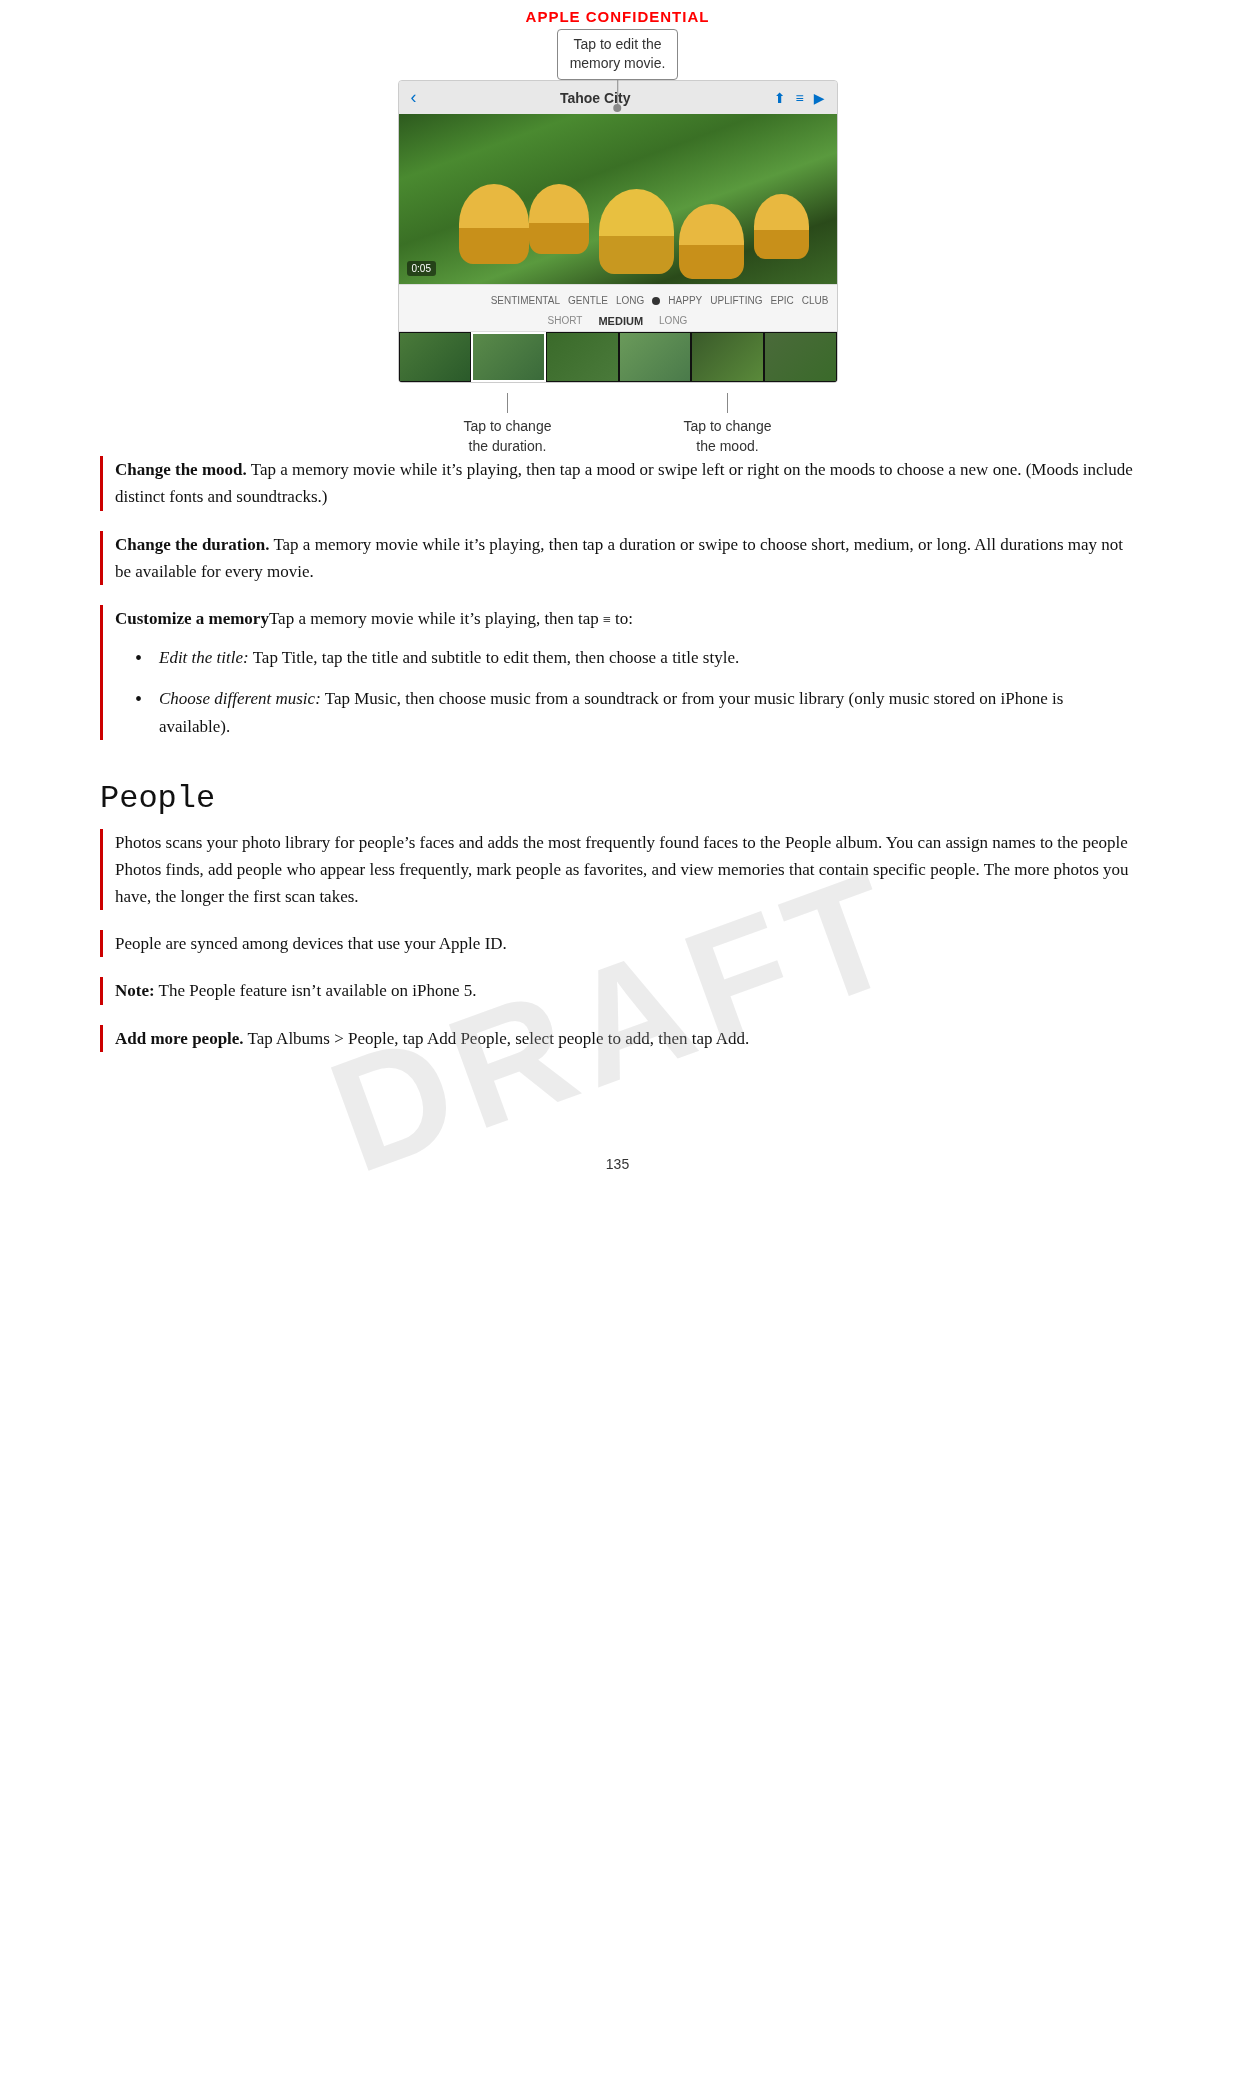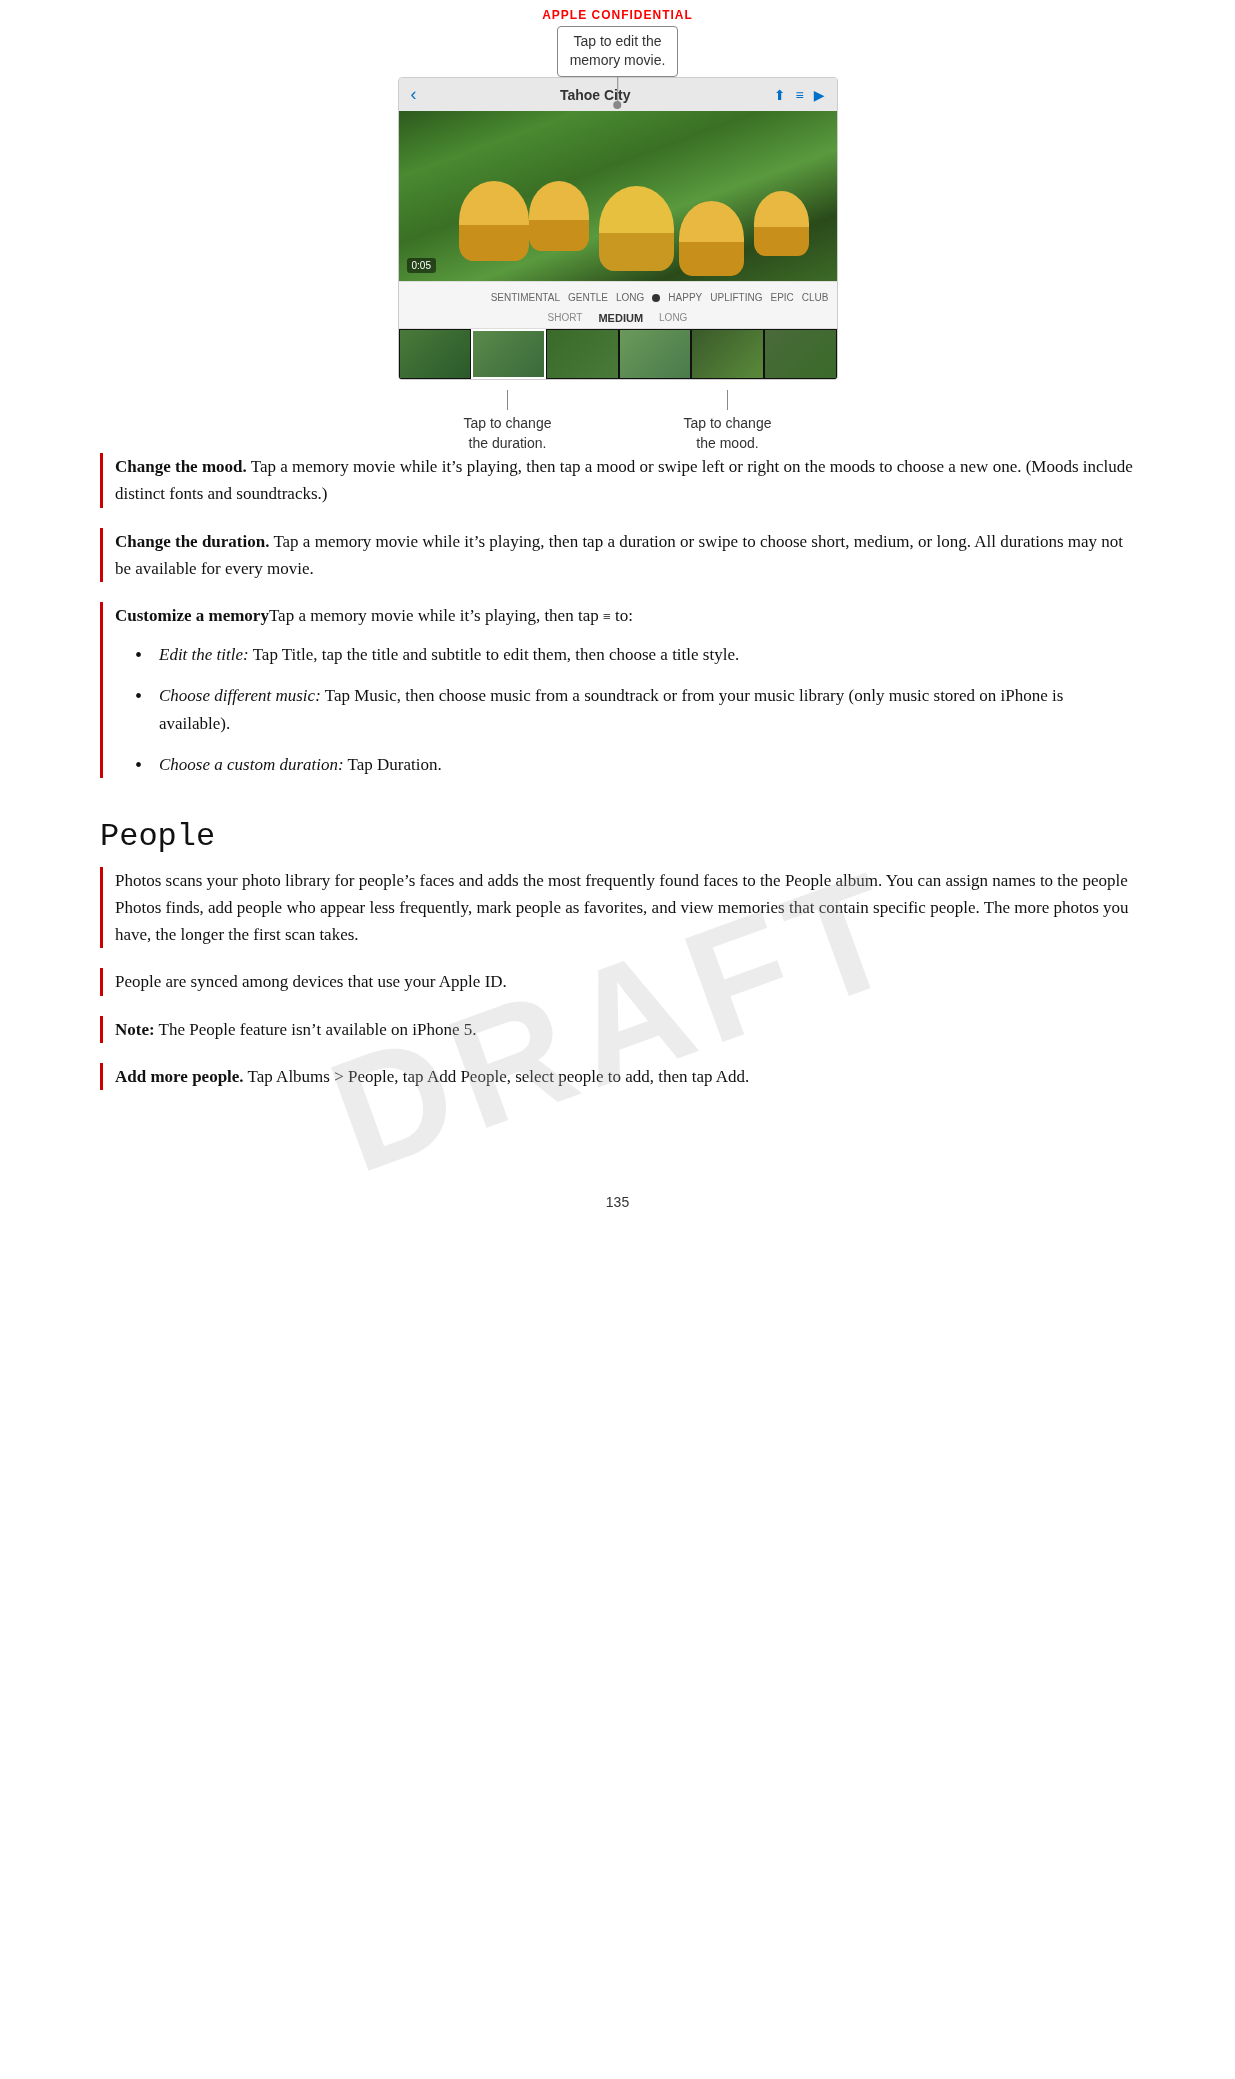--- a/index.html
+++ b/index.html
@@ -33,21 +33,21 @@
       pointer-events: none;
       z-index: 100;
       letter-spacing: 10px;
       white-space: nowrap;
     }
 
     
     .apple-confidential {
       text-align: center;
       color: #ff0000;
-      font-size: 12px;
+      font-size: 15px;
       font-family: Arial, sans-serif;
       font-weight: bold;
       letter-spacing: 1px;
       padding-top: 8px;
       padding-bottom: 0px;
     }
 
     
     .iphone-mockup {
       width: 440px;
@@ -470,23 +470,20 @@
         <span class="filter-icon">≡</span><span> to:</span>
       </p>
 
       <ul class="bullet-list">
         <li>
           <span class="italic-term">Edit the title:</span><span> Tap Title, tap the title and subtitle to edit them, then choose a title style.</span>
         </li>
         <li>
           <span class="italic-term">Choose different music:</span><span> Tap Music, then choose music from a soundtrack or from your music library (only music stored on iPhone is available).</span>
         </li>
-        <li>
-          <span class="italic-term">Choose a custom duration:</span><span> Tap Duration.</span>
-        </li>
       </ul>
     </div>
 
     <h2 class="section-heading">People</h2>
 
     <div class="section-block">
       <p>Photos scans your photo library for people’s faces and adds the most frequently found faces to the People album. You can assign names to the people Photos finds, add people who appear less frequently, mark people as favorites, and view memories that contain specific people. The more photos you have, the longer the first scan takes.</p>
     </div>
 
     <div class="section-block">

